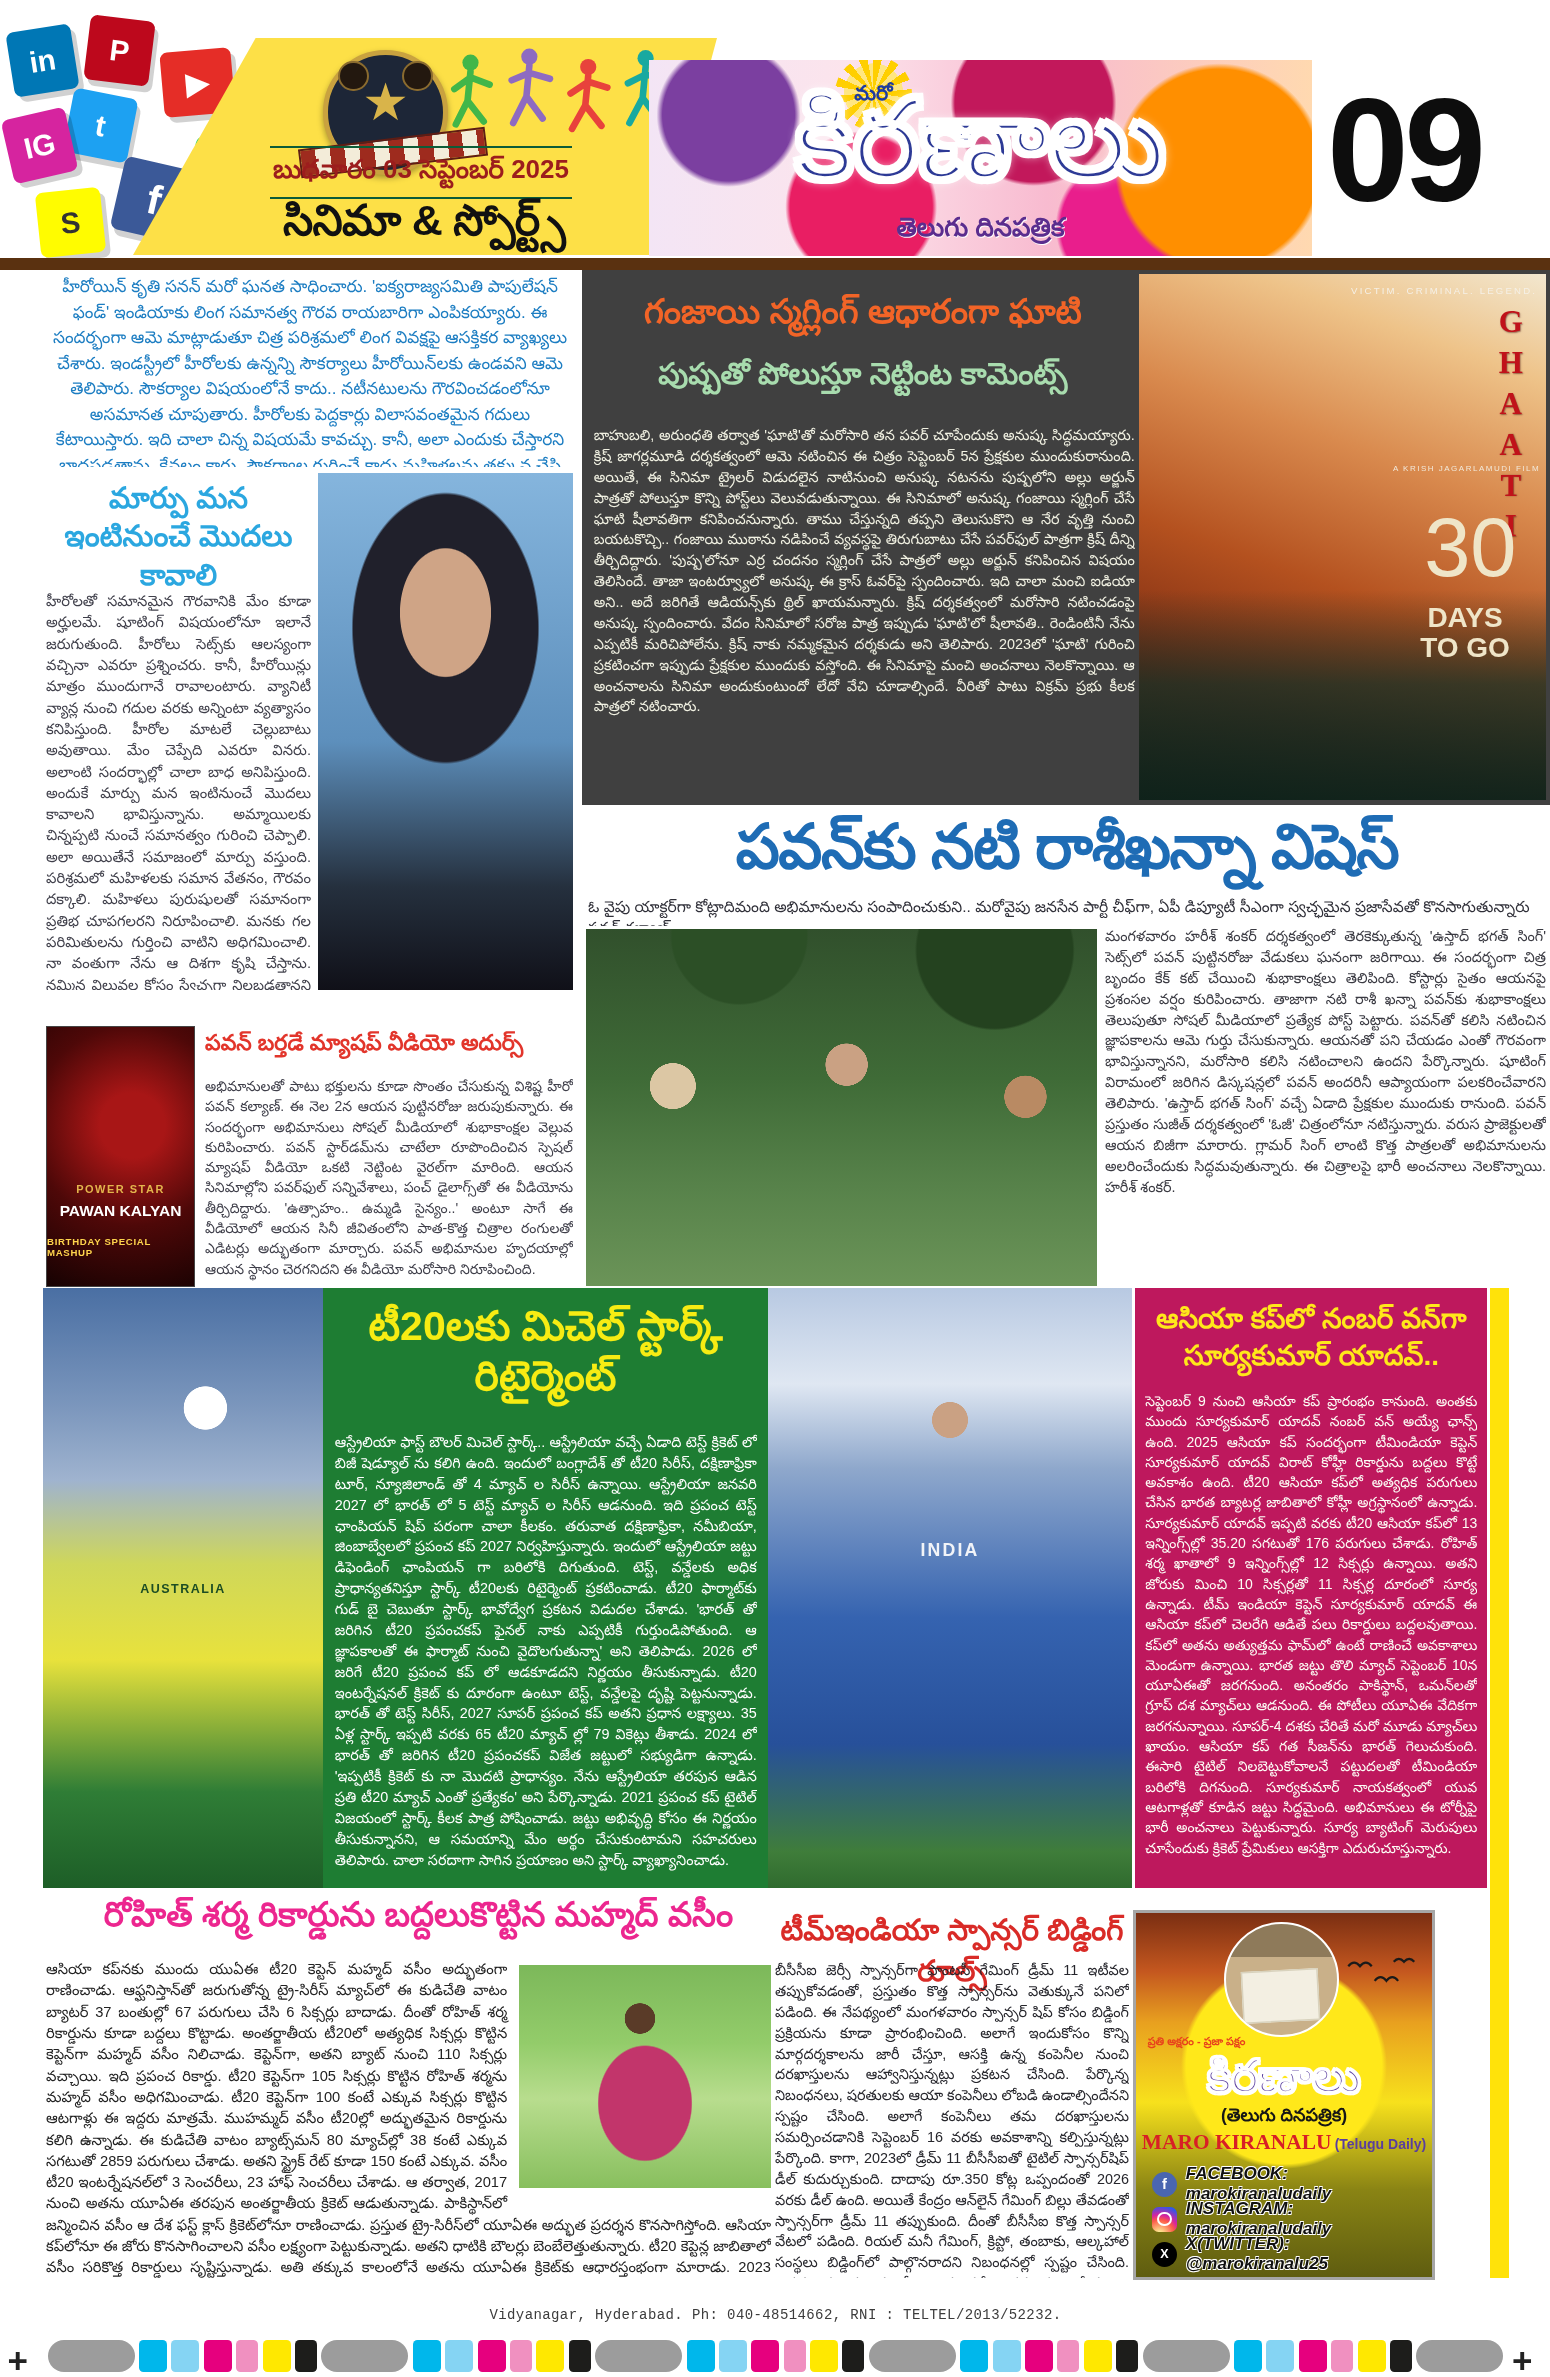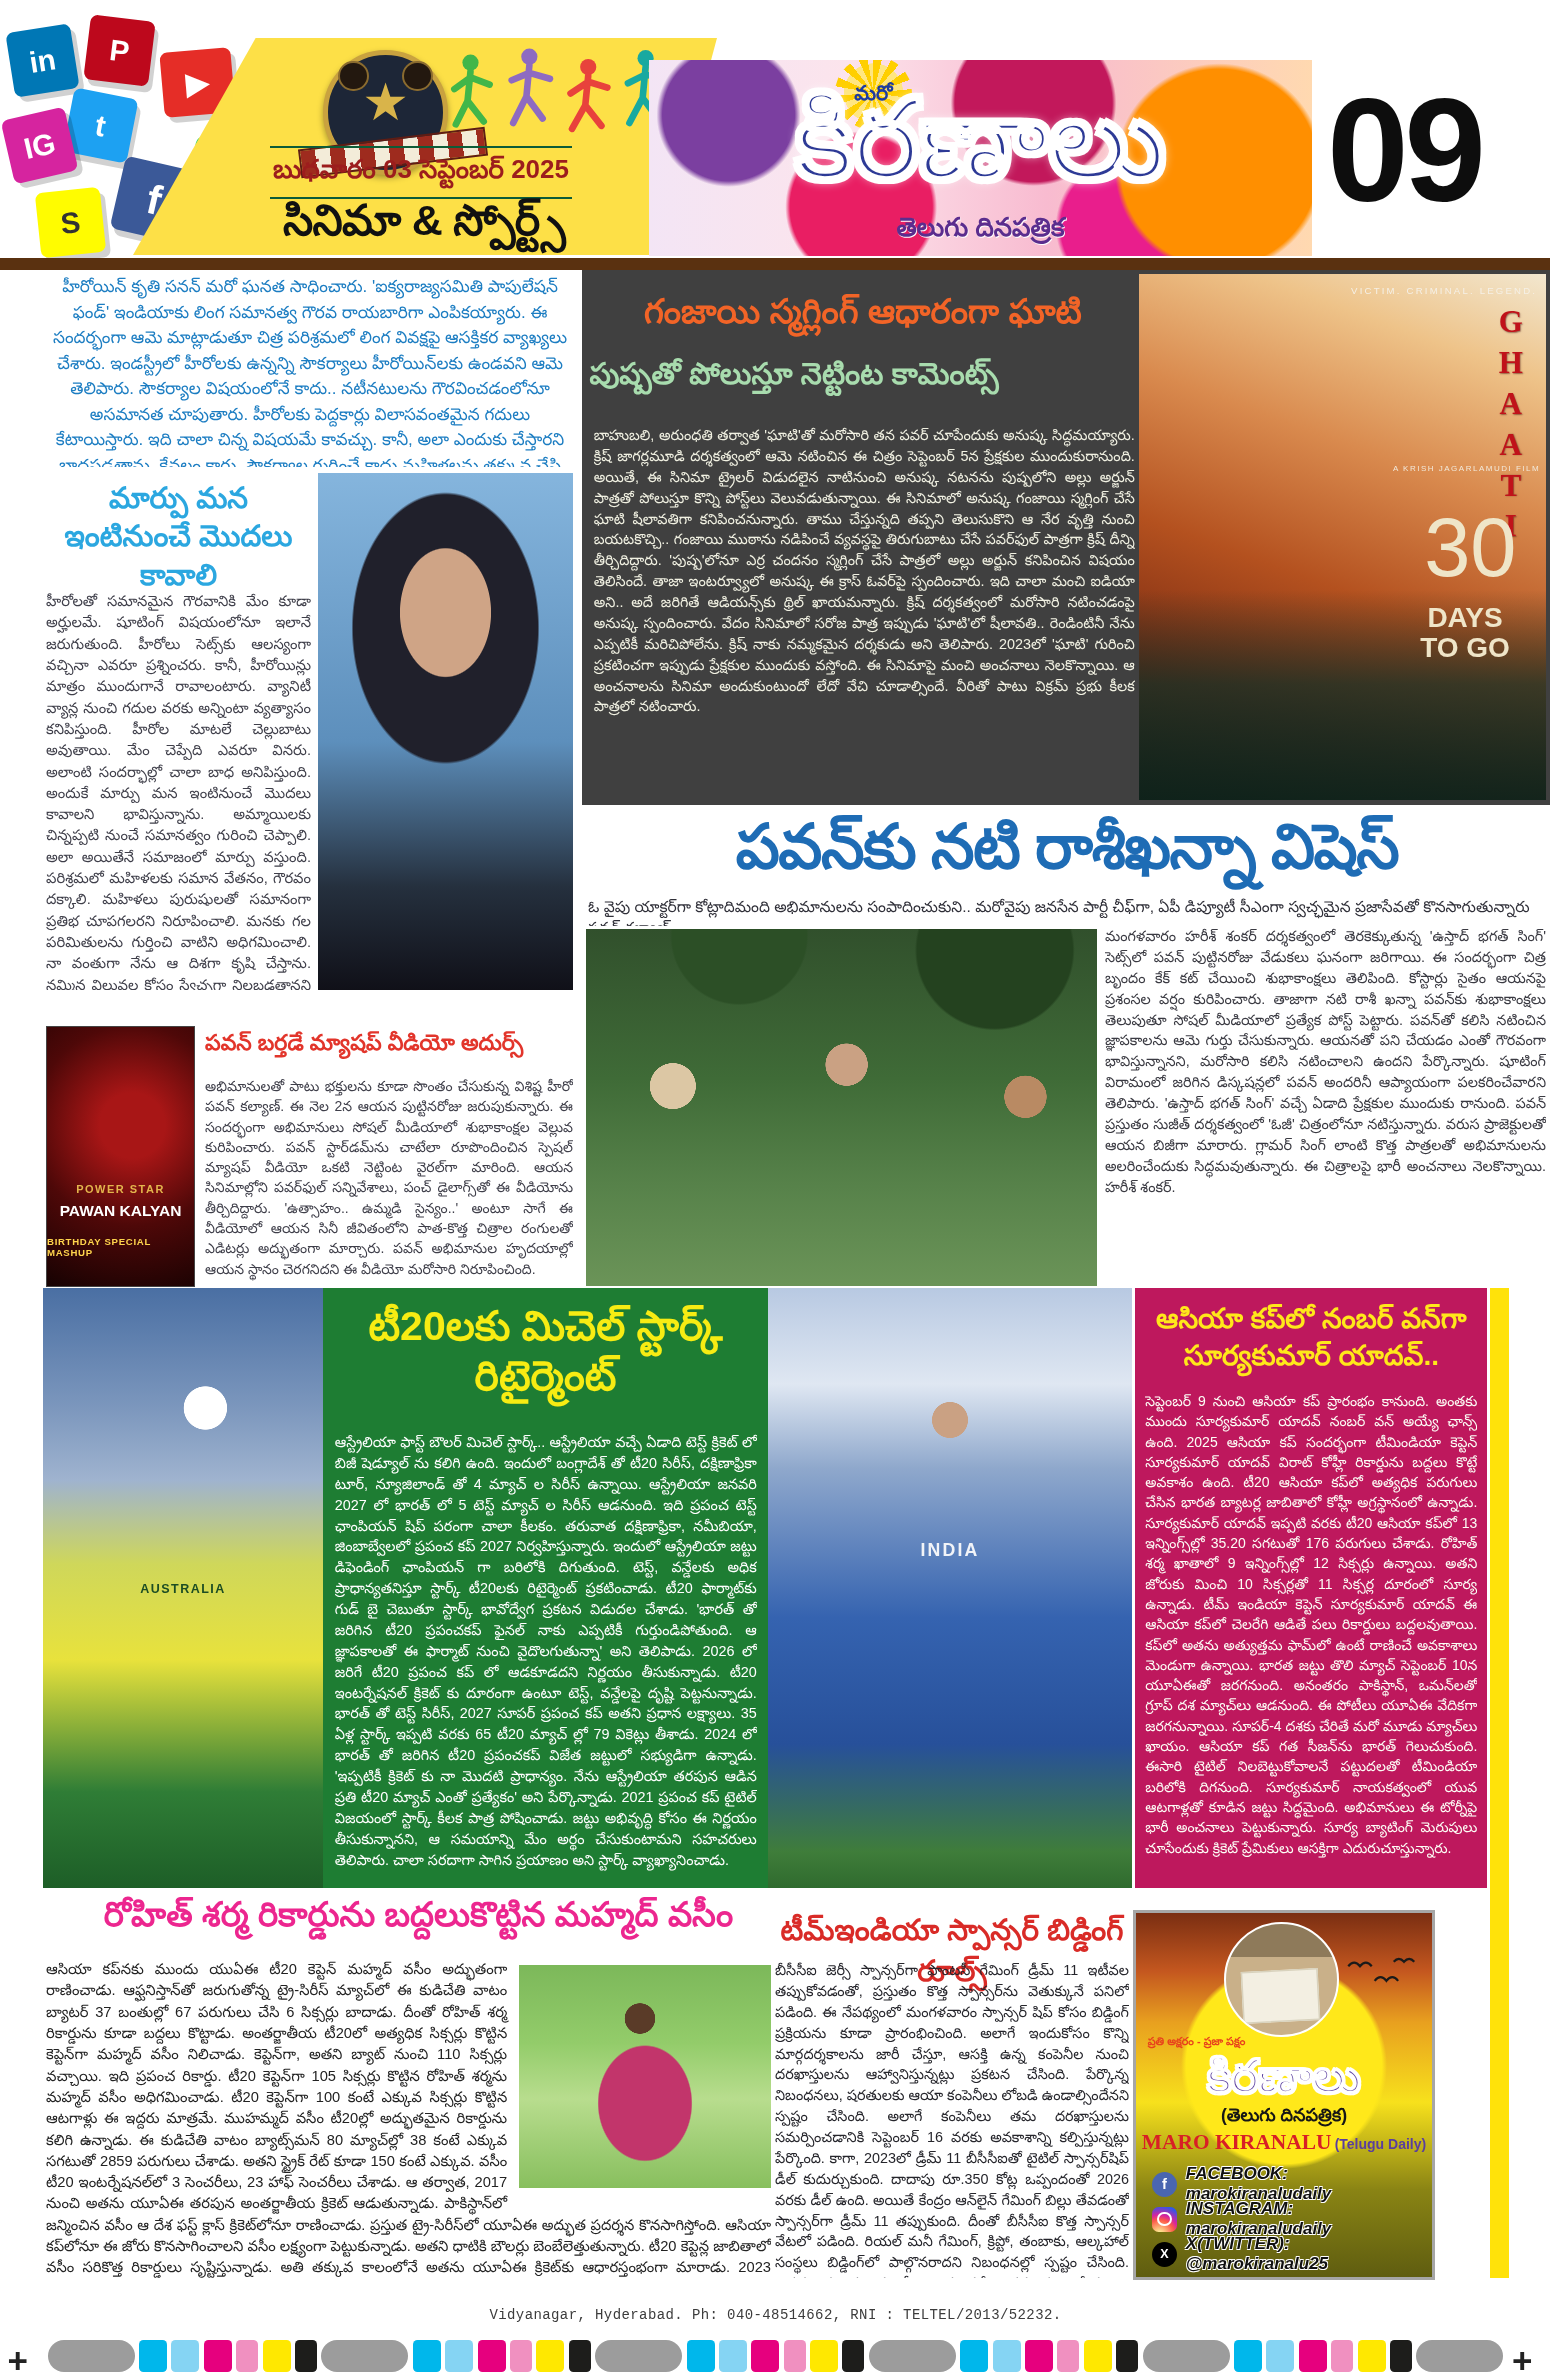--- a/index.html
+++ b/index.html
@@ -83,21 +83,21 @@
      color:#f2f4f8;letter-spacing:2.2px}
   .wasimph{float:right;width:252px;height:223px;margin:5.9px 0 5.9px 11.8px;background:
      radial-gradient(circle 25px at 48% 24%,#5a3b28 0 60%,transparent 62%),
      radial-gradient(ellipse 66px 81px at 50% 62%,#c2356b 0 70%,transparent 72%),
      linear-gradient(180deg,#7cb85a 0%,#93cc6a 35%,#b8dd8e 60%,#88bf5e 100%)}
 
   
   .olive{left:582px;top:270px;width:968px;height:535px;background:#404040}
   .gh-kick{position:absolute;left:7.4px;top:22px;width:547px;text-align:center;
      color:#f26427;font-weight:800;font-size:34px}
-  .gh-sub{position:absolute;left:7.4px;top:87px;width:547px;
+  .gh-sub{position:absolute;left:7.4px;top:87px;width:547px;text-align:center;
      color:#a8dcae;font-weight:800;font-size:30px}
   .gh-body{position:absolute;left:11.8px;top:155px;width:541px;height:368px;color:#f1f1e2;font-size:14.4px}
   .poster{position:absolute;left:557px;top:4.4px;width:407px;height:526px;overflow:hidden;background:
      linear-gradient(200deg,#f2e7cf 0%,#eec389 16%,#d98a4e 36%,#b4511f 58%,#7a2a12 80%,#4a1608 100%)}
   .poster::after{content:"";position:absolute;left:0;bottom:0;width:100%;height:40%;
      background:linear-gradient(180deg,rgba(16,50,40,0),rgba(16,50,40,.72) 45%,rgba(10,35,28,.92))}
   .p-tag{position:absolute;right:8.8px;top:10.3px;font-size:9.6px;letter-spacing:2.2px;color:#f5f0e6;z-index:2}
   .p-title{position:absolute;right:17.7px;top:29.5px;writing-mode:vertical-rl;text-orientation:upright;
      font-family:"Liberation Serif",serif;font-weight:bold;font-size:31px;letter-spacing:5.9px;
      color:#c0121a;z-index:2;text-shadow:0.7px 0.7px 1.5px rgba(60,0,0,.5)}

